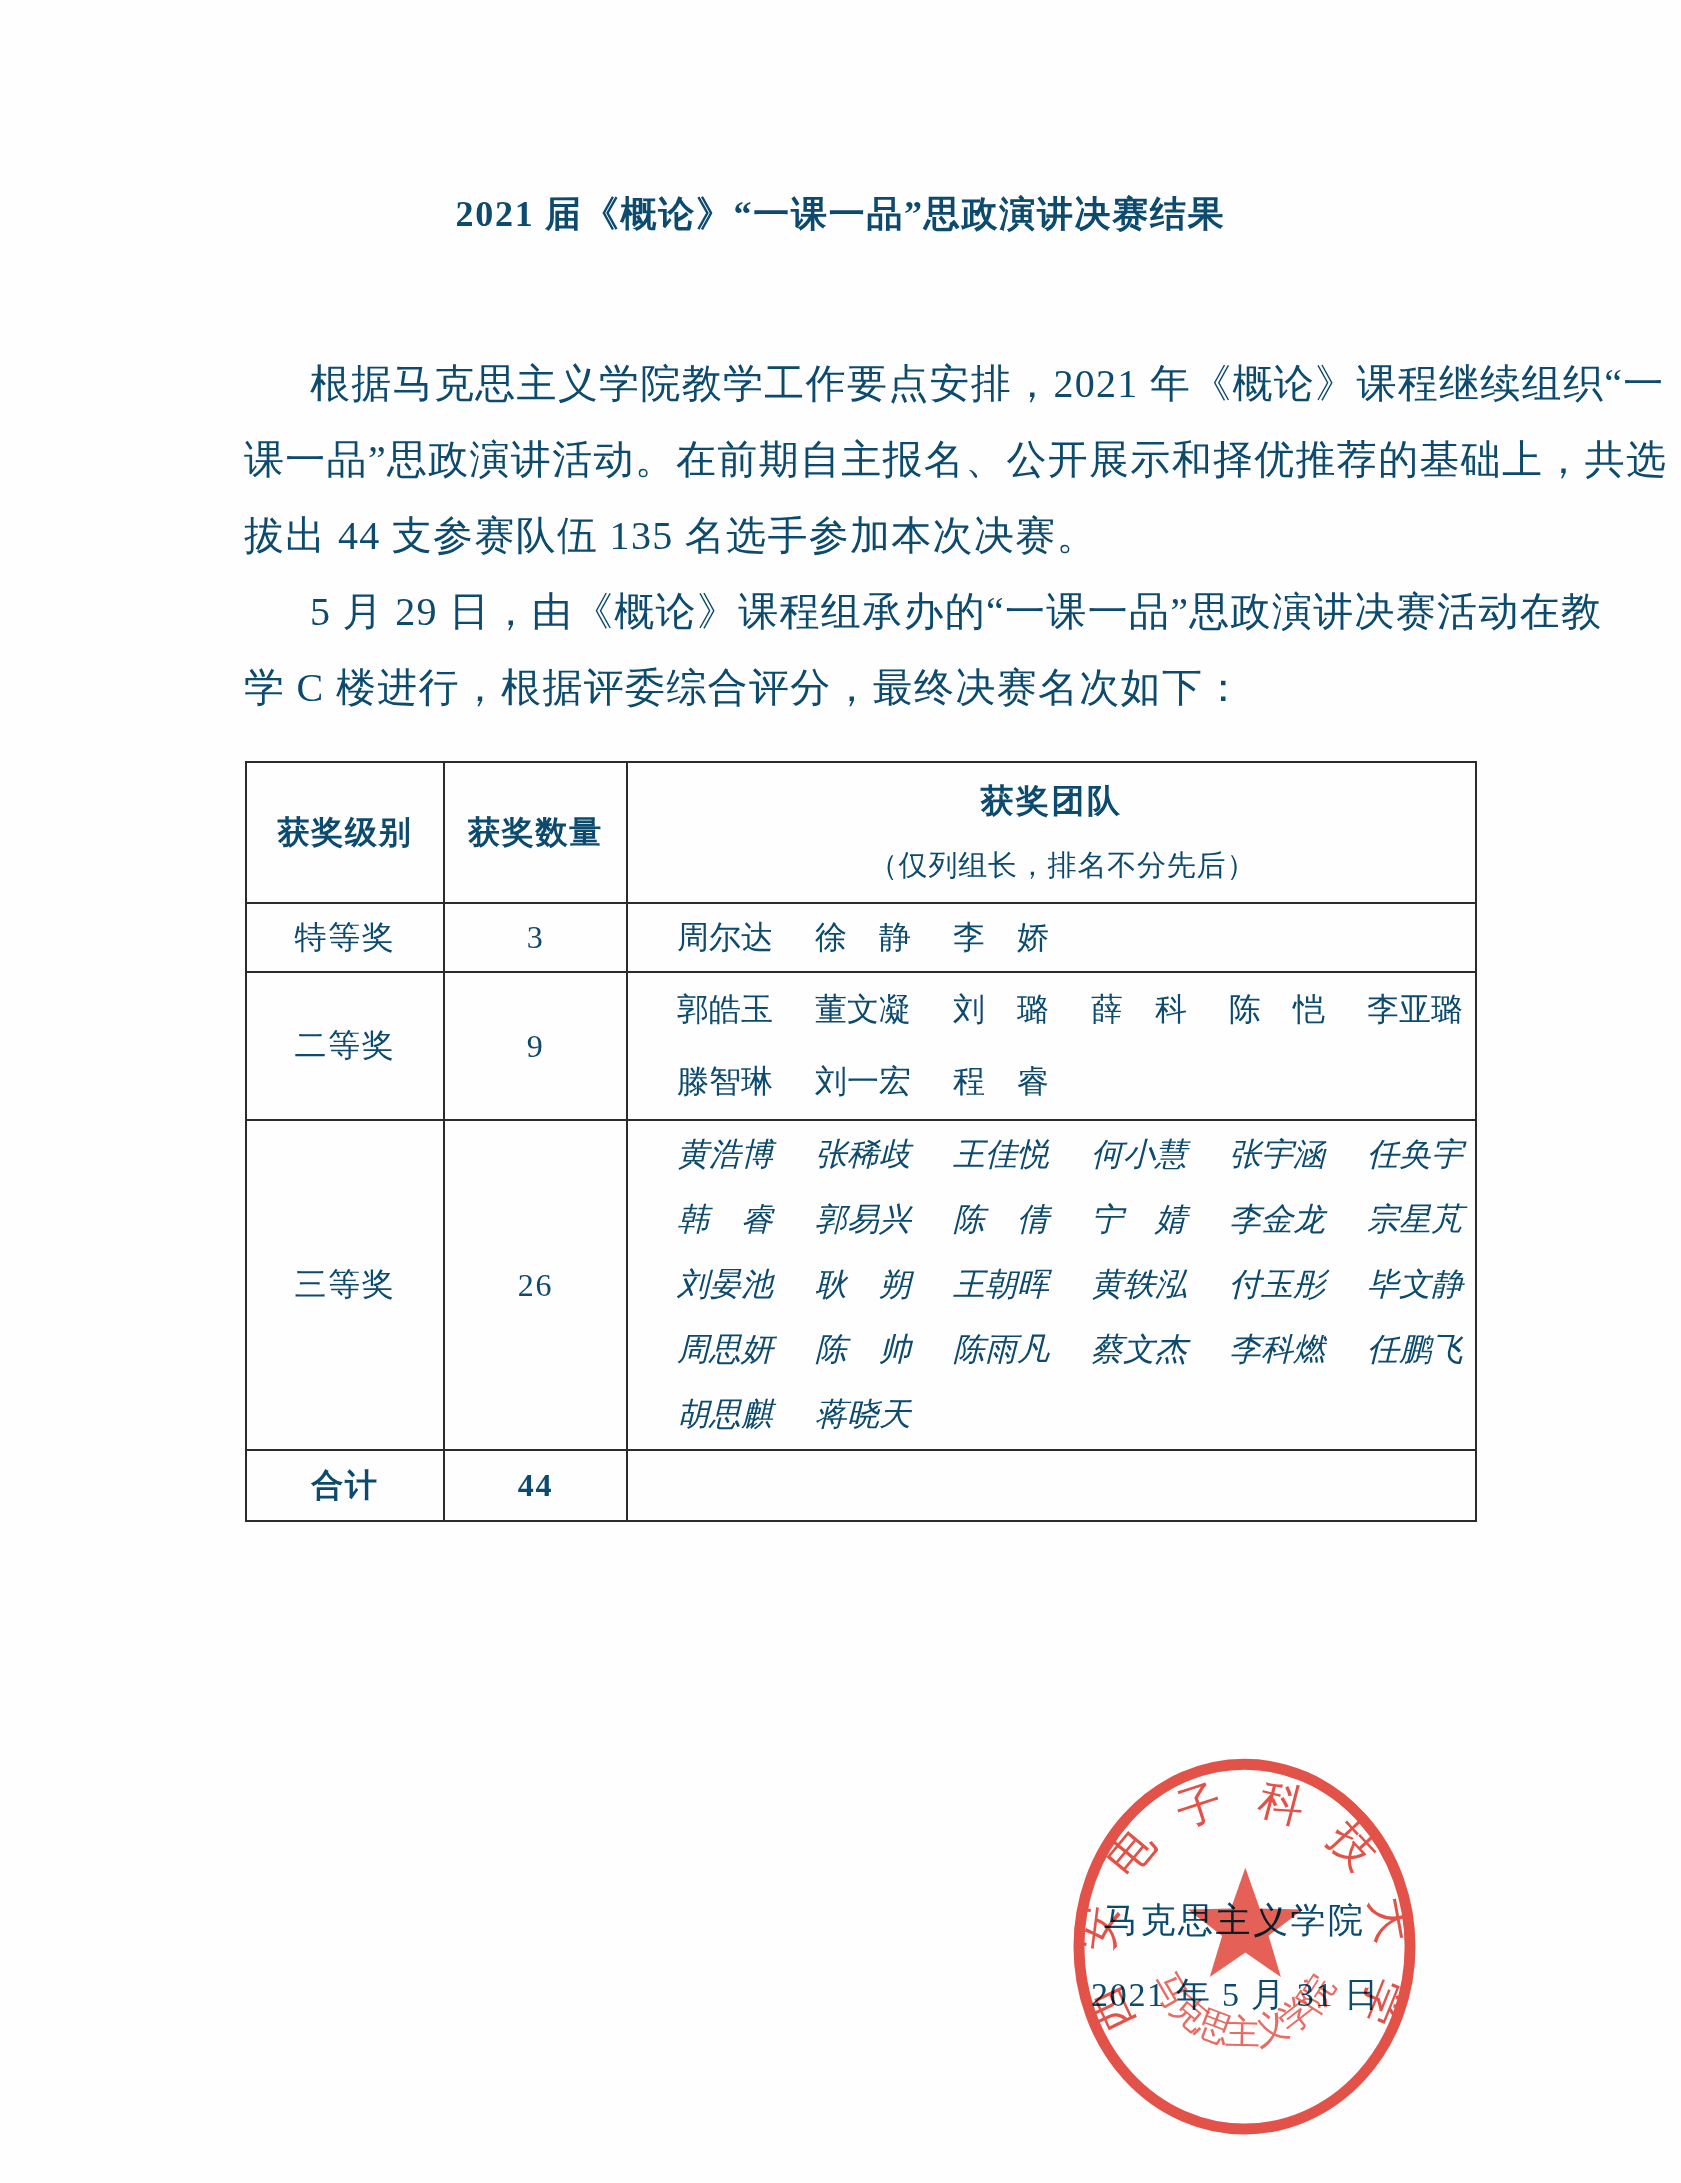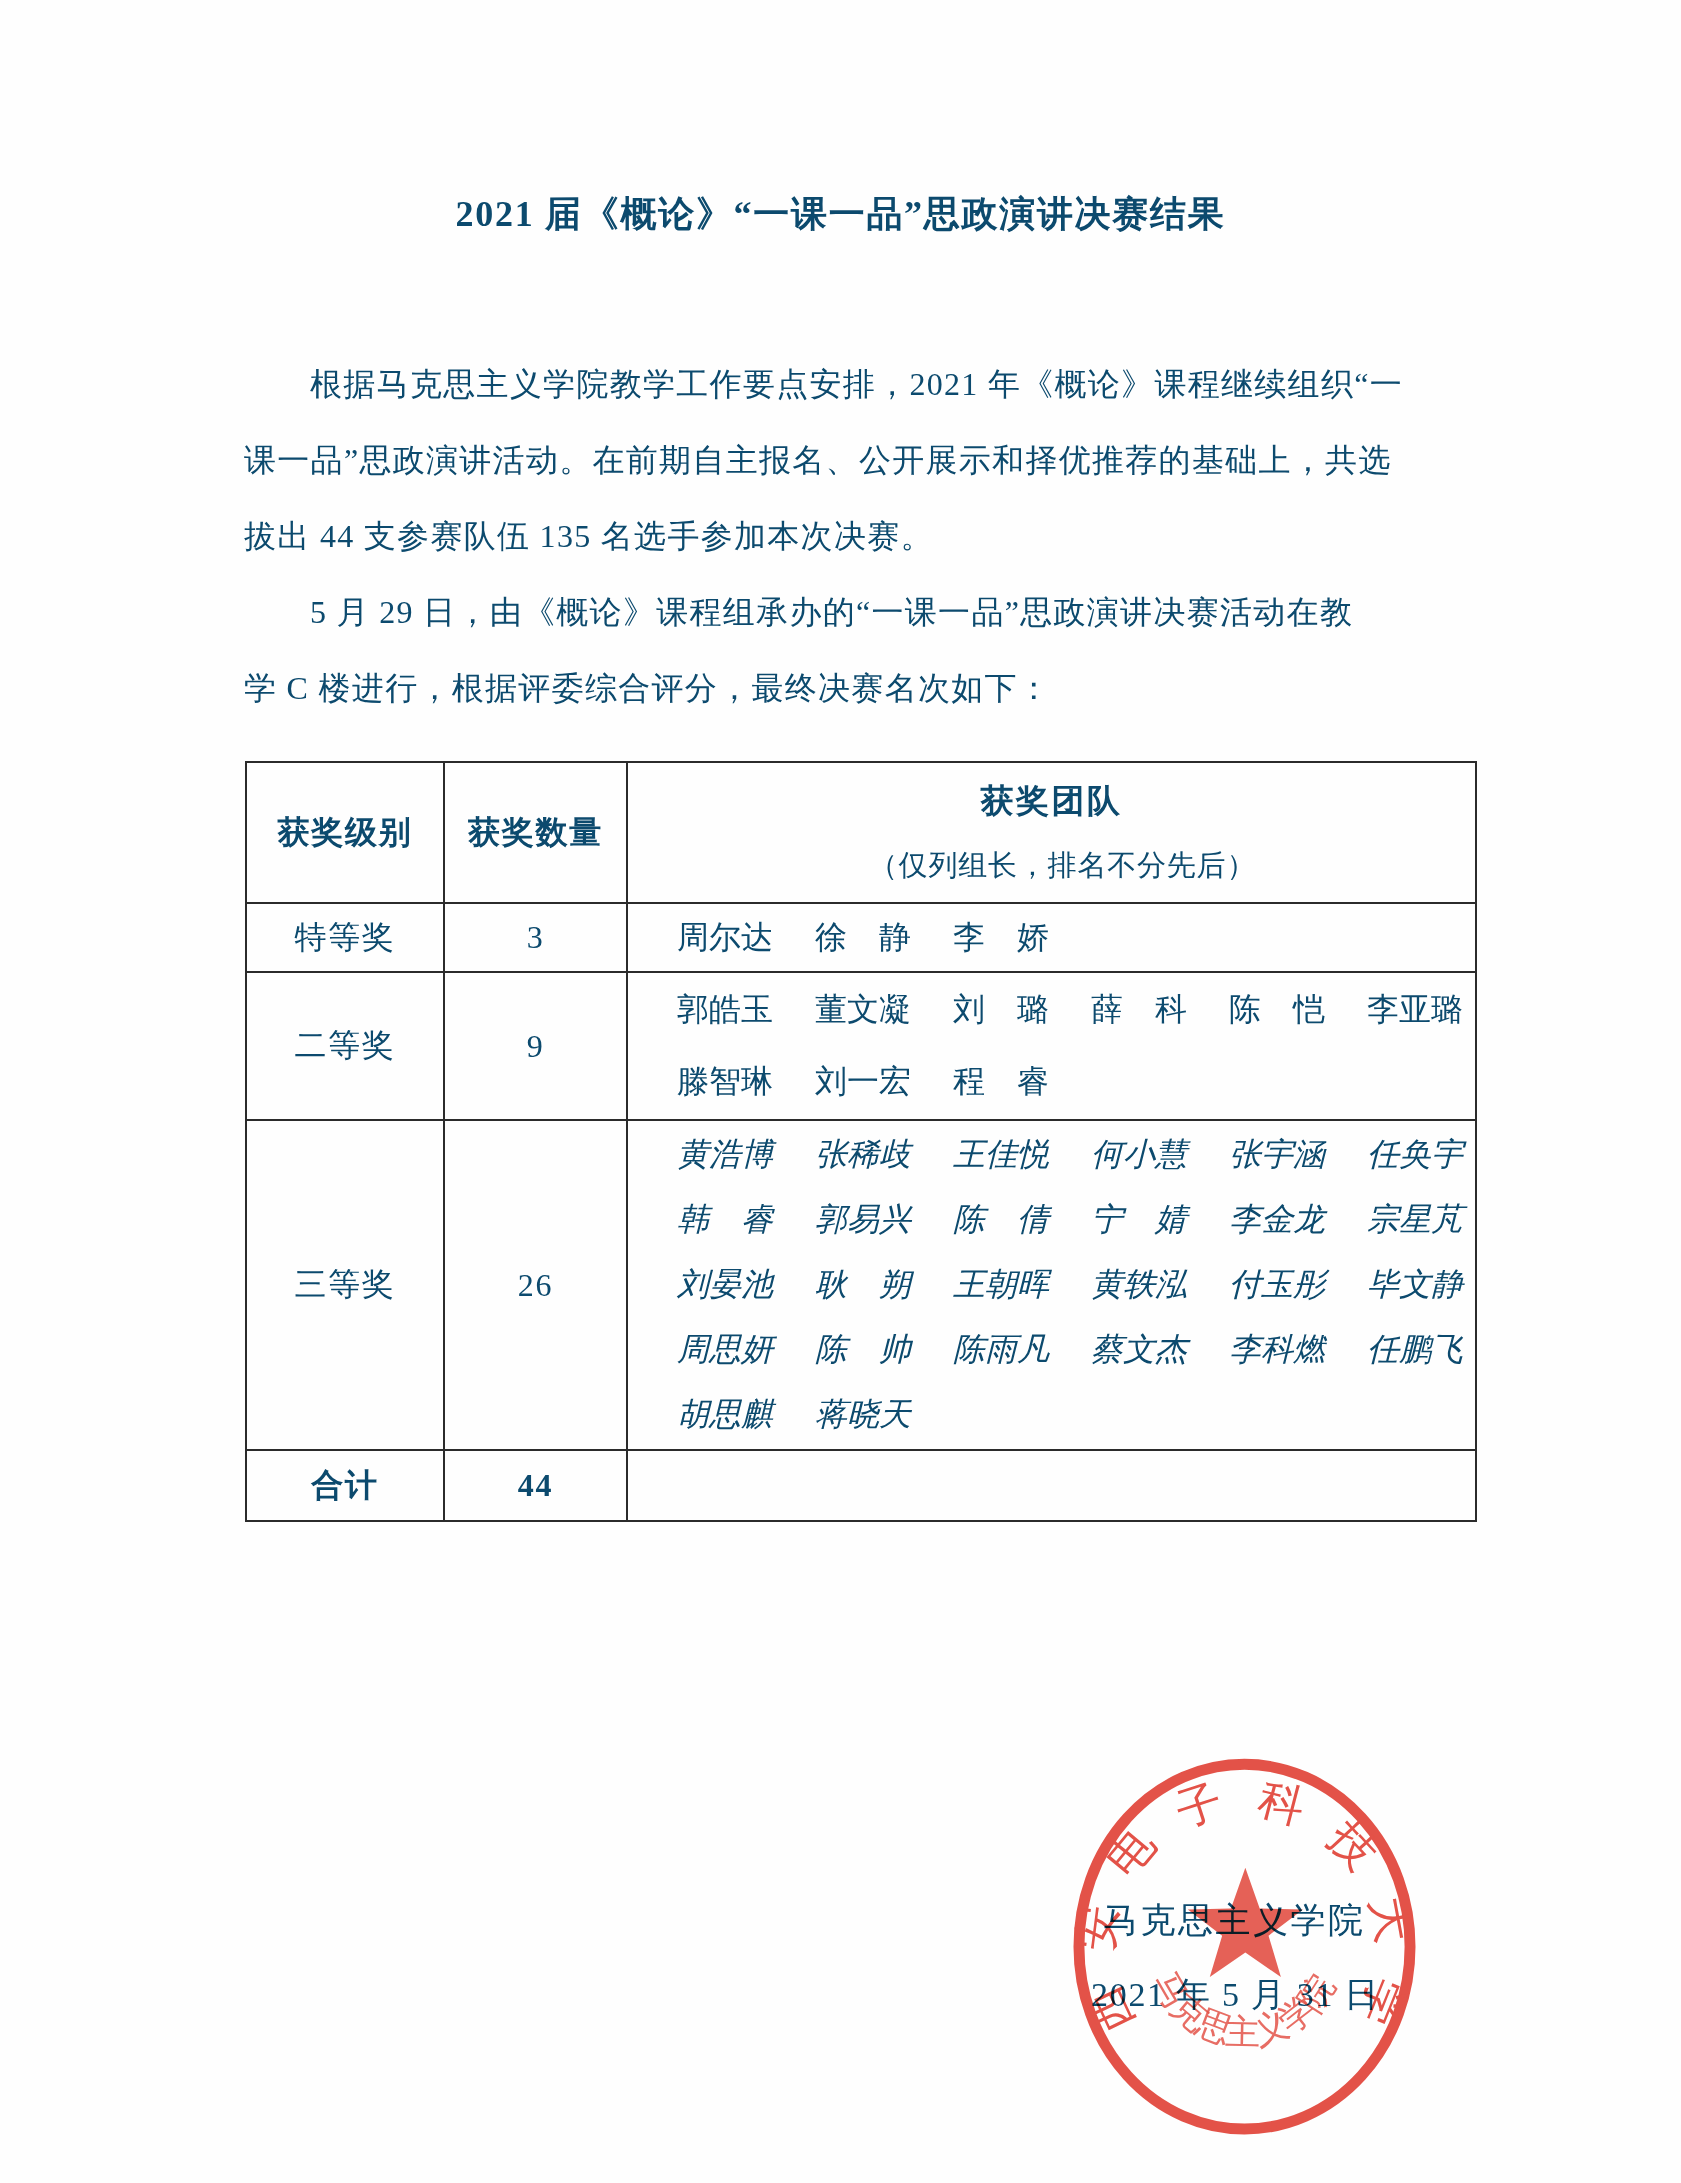--- a/index.html
+++ b/index.html
@@ -6,21 +6,21 @@
   .page{
     position:relative;width:1681px;height:2183px;margin:0 auto;
     background:#fefefe;overflow:hidden;
     font-family:"Liberation Serif","DejaVu Serif",serif;color:#0c4a6e;
   }
   .title{
     position:absolute;top:190px;left:0;width:100%;text-align:center;
     font-size:36px;font-weight:bold;letter-spacing:1.7px;white-space:pre;
   }
   .content{position:absolute;left:244px;top:346px;width:1232px;}
-  .bodyline{height:76px;line-height:76px;font-size:32px;letter-spacing:1.3px;white-space:pre;}
+  .bodyline{height:76px;line-height:76px;font-size:40px;letter-spacing:1.3px;white-space:pre;}
   .bodyline.indent{text-indent:66px;}
 
   table.results{
     position:absolute;left:245px;top:761px;border-collapse:collapse;table-layout:fixed;
     font-size:32px;
   }
   .results td,.results th{border:2.1px solid #2b2b2b;padding:0;vertical-align:middle;}
   .results th{font-weight:bold;}
   .hdr-row{height:141px;}
   .team-title{font-size:33px;font-weight:bold;text-align:center;letter-spacing:2.5px;}

